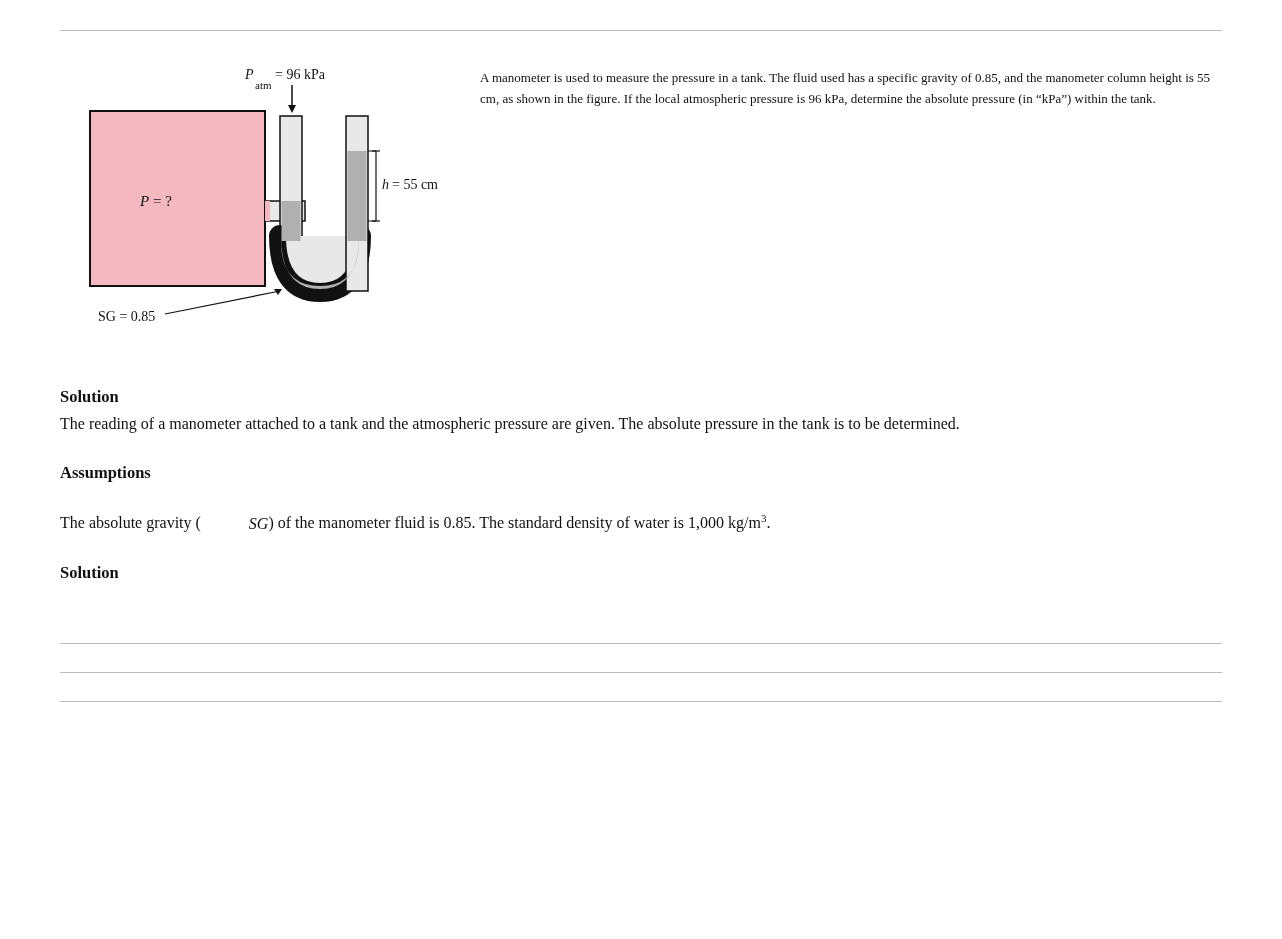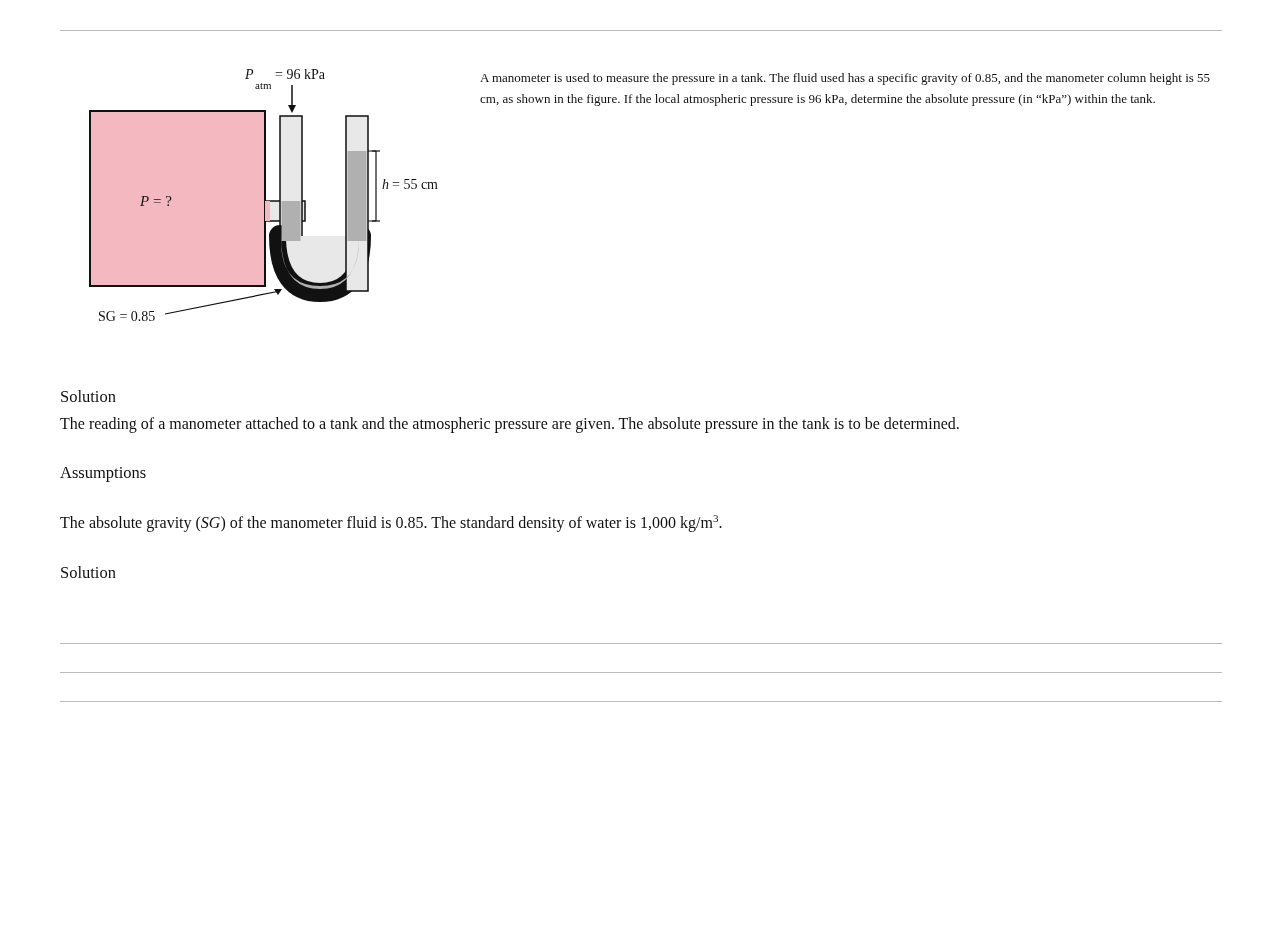--- a/index.html
+++ b/index.html
@@ -38,29 +38,30 @@
       line-height: 1.65;
       padding-top: 6px;
     }
 
     
 
     .section {
       margin-bottom: 26px;
     }
     .section-title {
-      font-weight: normal;
+      font-weight: bold;
       font-size: 16.5px;
       margin-bottom: 4px;
     }
     .section-body {
       font-size: 16px;
       line-height: 1.65;
     }
     .section-body em {
+      margin-left: 48px;
     }
     sup {
       font-size: 11px;
       vertical-align: super;
     }
 
     .bottom-dividers {
       margin-top: 60px;
     }
     .bottom-dividers hr {

